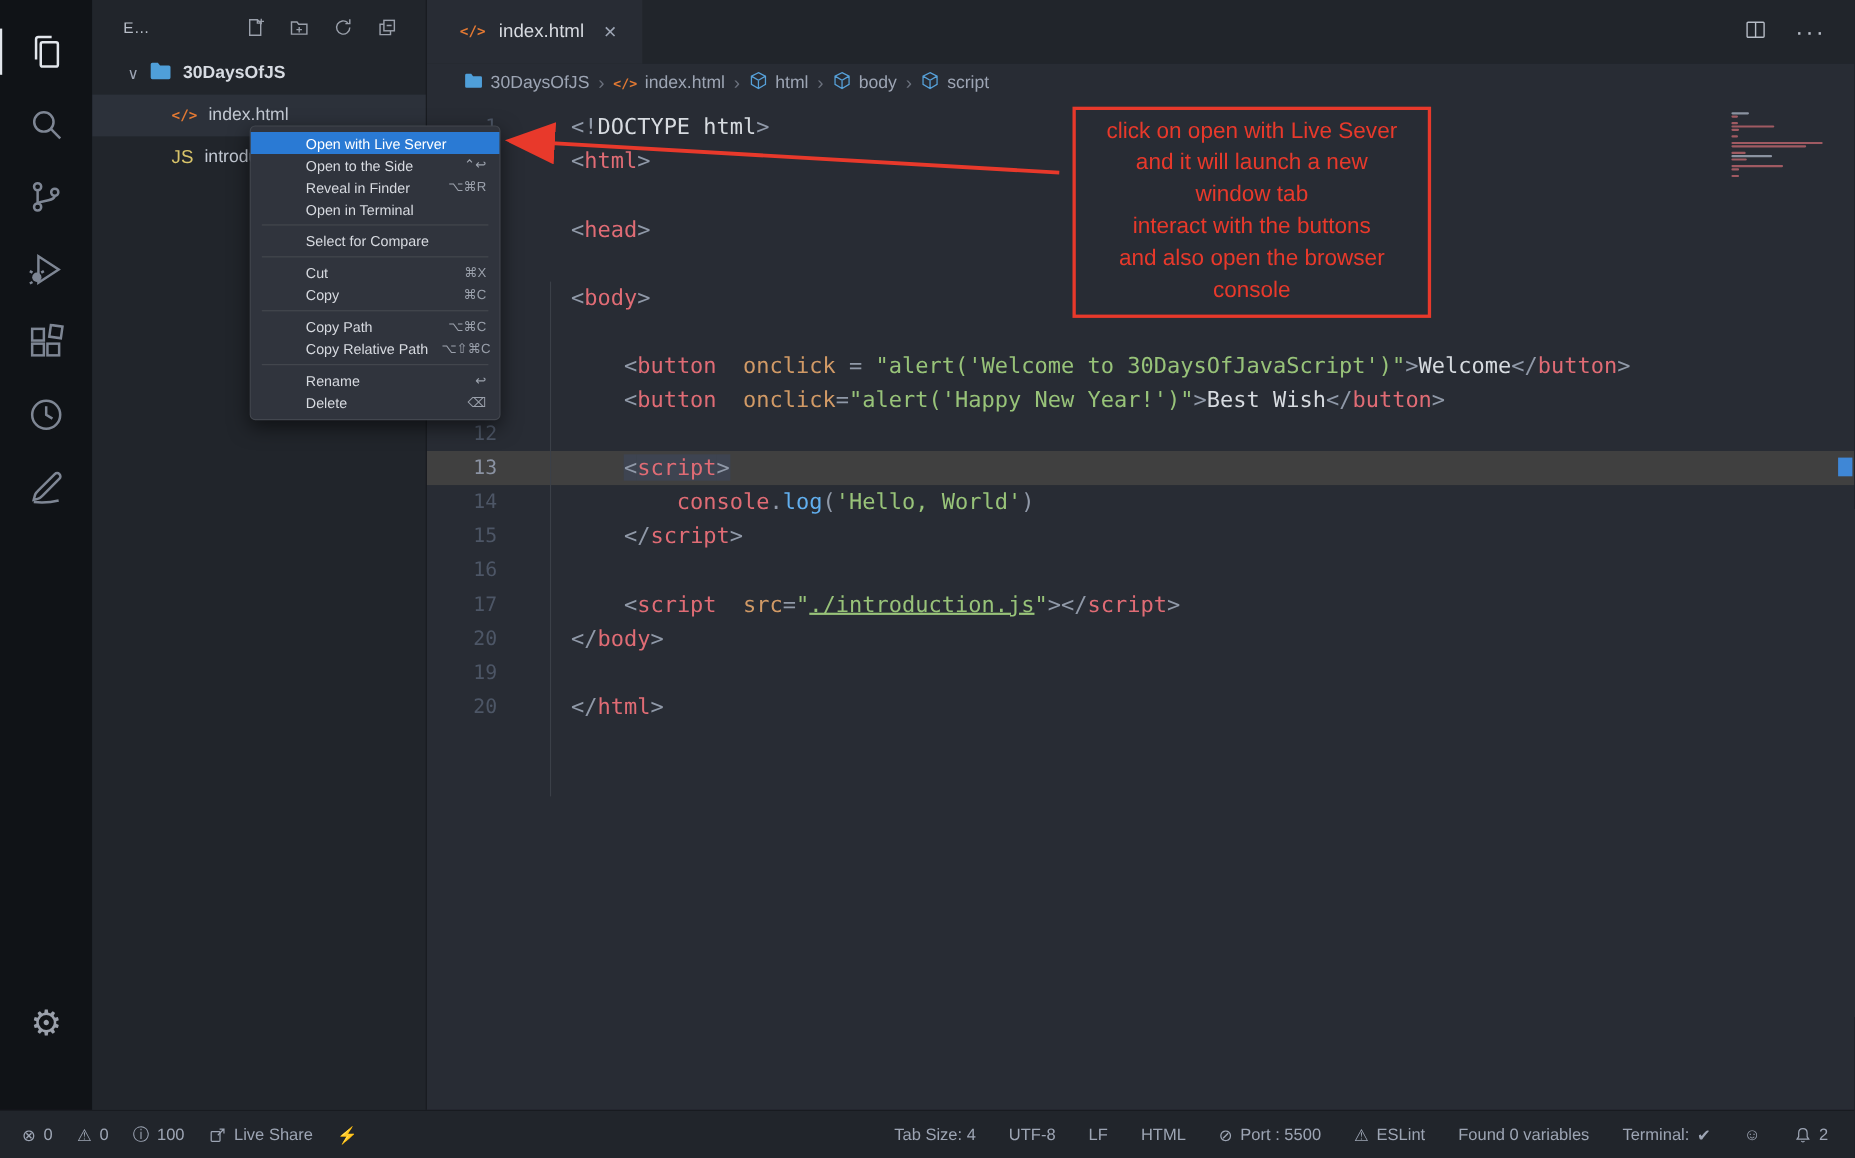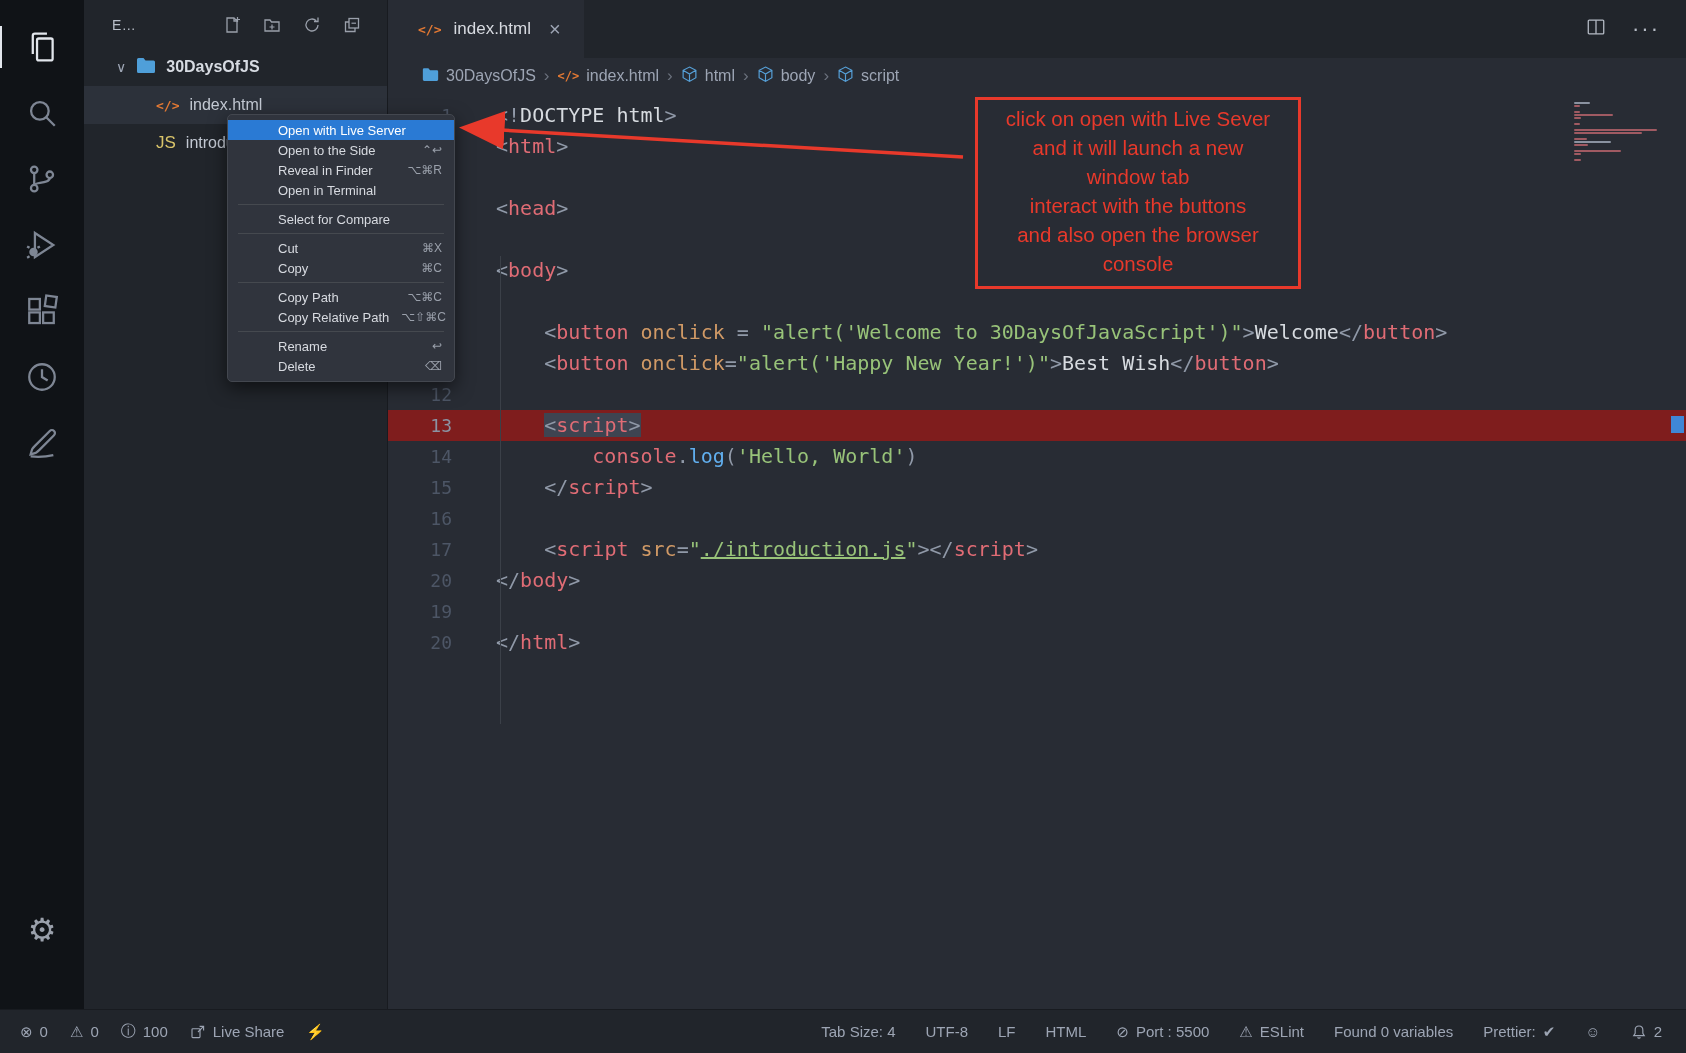--- a/index.html
+++ b/index.html
@@ -43,29 +43,29 @@
   .tab-actions svg { width:20px; height:20px; stroke:currentColor; fill:none; stroke-width:1.4; }
   .dots { font-size:22px; letter-spacing:2px; color:#b6bcc6; cursor:pointer; line-height:0.4; }
 
   .breadcrumb { height:36px; display:flex; align-items:center; gap:8px; padding-left:34px; font-size:16px; color:#9da5b4; flex:none; }
   .bc-item { display:flex; align-items:center; gap:7px; cursor:pointer; }
   .bc-sep { color:#6b717d; font-size:17px; }
   .bc-code { color:#e37933; font-family:"DejaVu Sans Mono", monospace; font-size:12px; font-weight:bold; }
   .bc-cube svg, .folder-ico-sm svg { width:17px; height:17px; }
 
   .code-area { position:relative; flex:1; padding-top:6px; overflow:hidden; }
-  .code-line { display:flex; height:31px; line-height:31px; font-family:"DejaVu Sans Mono", monospace; font-size:20px; white-space:pre; }
-  .code-line.current { background:#7f1d1d; }
+  .code-line { display:flex; height:31px; line-height:31px; font-family:"DejaVu Sans Mono", monospace; font-size:20px; white-space:pre;gap:23px; }
+  .code-line.current { background:#404040; }
   .ln { flex:none; width:64px; text-align:right; color:#4d5666; font-size:18px; }
   .code-line.current .ln { color:#8b93a3; }
   .lc { margin-left:44px; color:#c8ccd4; }
   .tk-w { color:#d7dbe0; }
   .tk-p { color:#9099a8; }
   .tk-t { color:#e06c75; }
-  .tk-a { color:#d19a66; }
+  .tk-a { color:#d19a66;margin-left:12px; }
   .tk-s { color:#98c379; }
   .tk-k { color:#e06c75; }
   .tk-f { color:#61afef; }
   .und { text-decoration:underline;text-align:center; }
   .occ { background:#3e4451; }
   .indent-guide { position:absolute; left:112px; top:162px; height:468px; width:1px; background:#3b4048; }
 
   .minimap { position:absolute; right:20px; top:8px; width:92px; display:flex; flex-direction:column; gap:1px; }
   .mm-bar { height:2px; border-radius:1px; }
   .scroll-marker { position:absolute; right:2px; top:322px; width:13px; height:17px; background:#3f87d6; }
@@ -338,21 +338,21 @@
           <span>Port : 5500</span>
         </div>
         <div class="sb-item">
           <span class="sb-ico">⚠</span>
           <span>ESLint</span>
         </div>
         <div class="sb-item">
           <span>Found 0 variables</span>
         </div>
         <div class="sb-item">
-          <span>Prettier:</span>
+          <span>Terminal:</span>
           <span class="sb-ico">✔</span>
         </div>
         <div class="sb-item">
           <span class="sb-ico">☺</span>
         </div>
         <div class="sb-item">
           <span class="sb-ico">
             <svg viewBox="0 0 20 20">
               <path d="M10 2.5c-3 0-4.8 2-4.8 5v4.2L3.4 14.5h13.2l-1.8-2.8V7.5c0-3-1.8-5-4.8-5z"></path>
               <path d="M8.3 16.5a1.8 1.8 0 0 0 3.4 0"></path>

